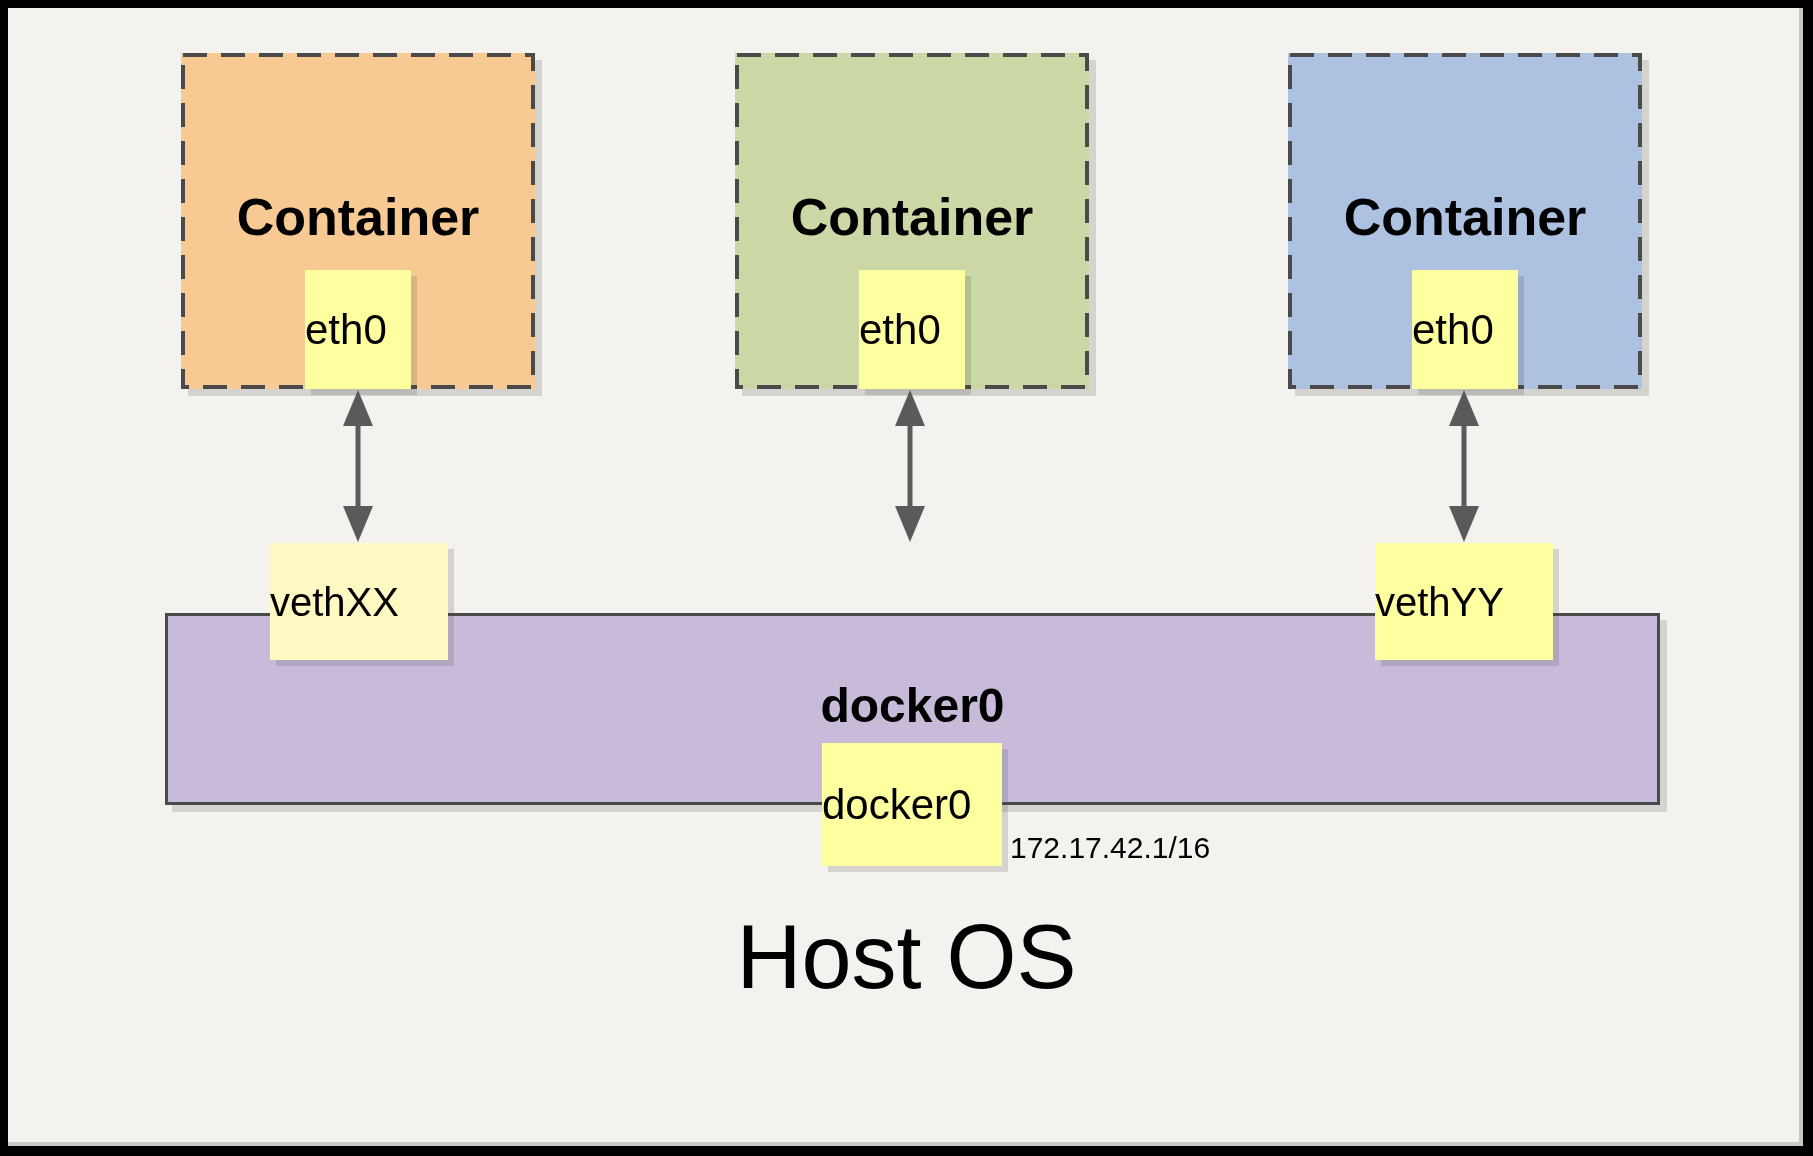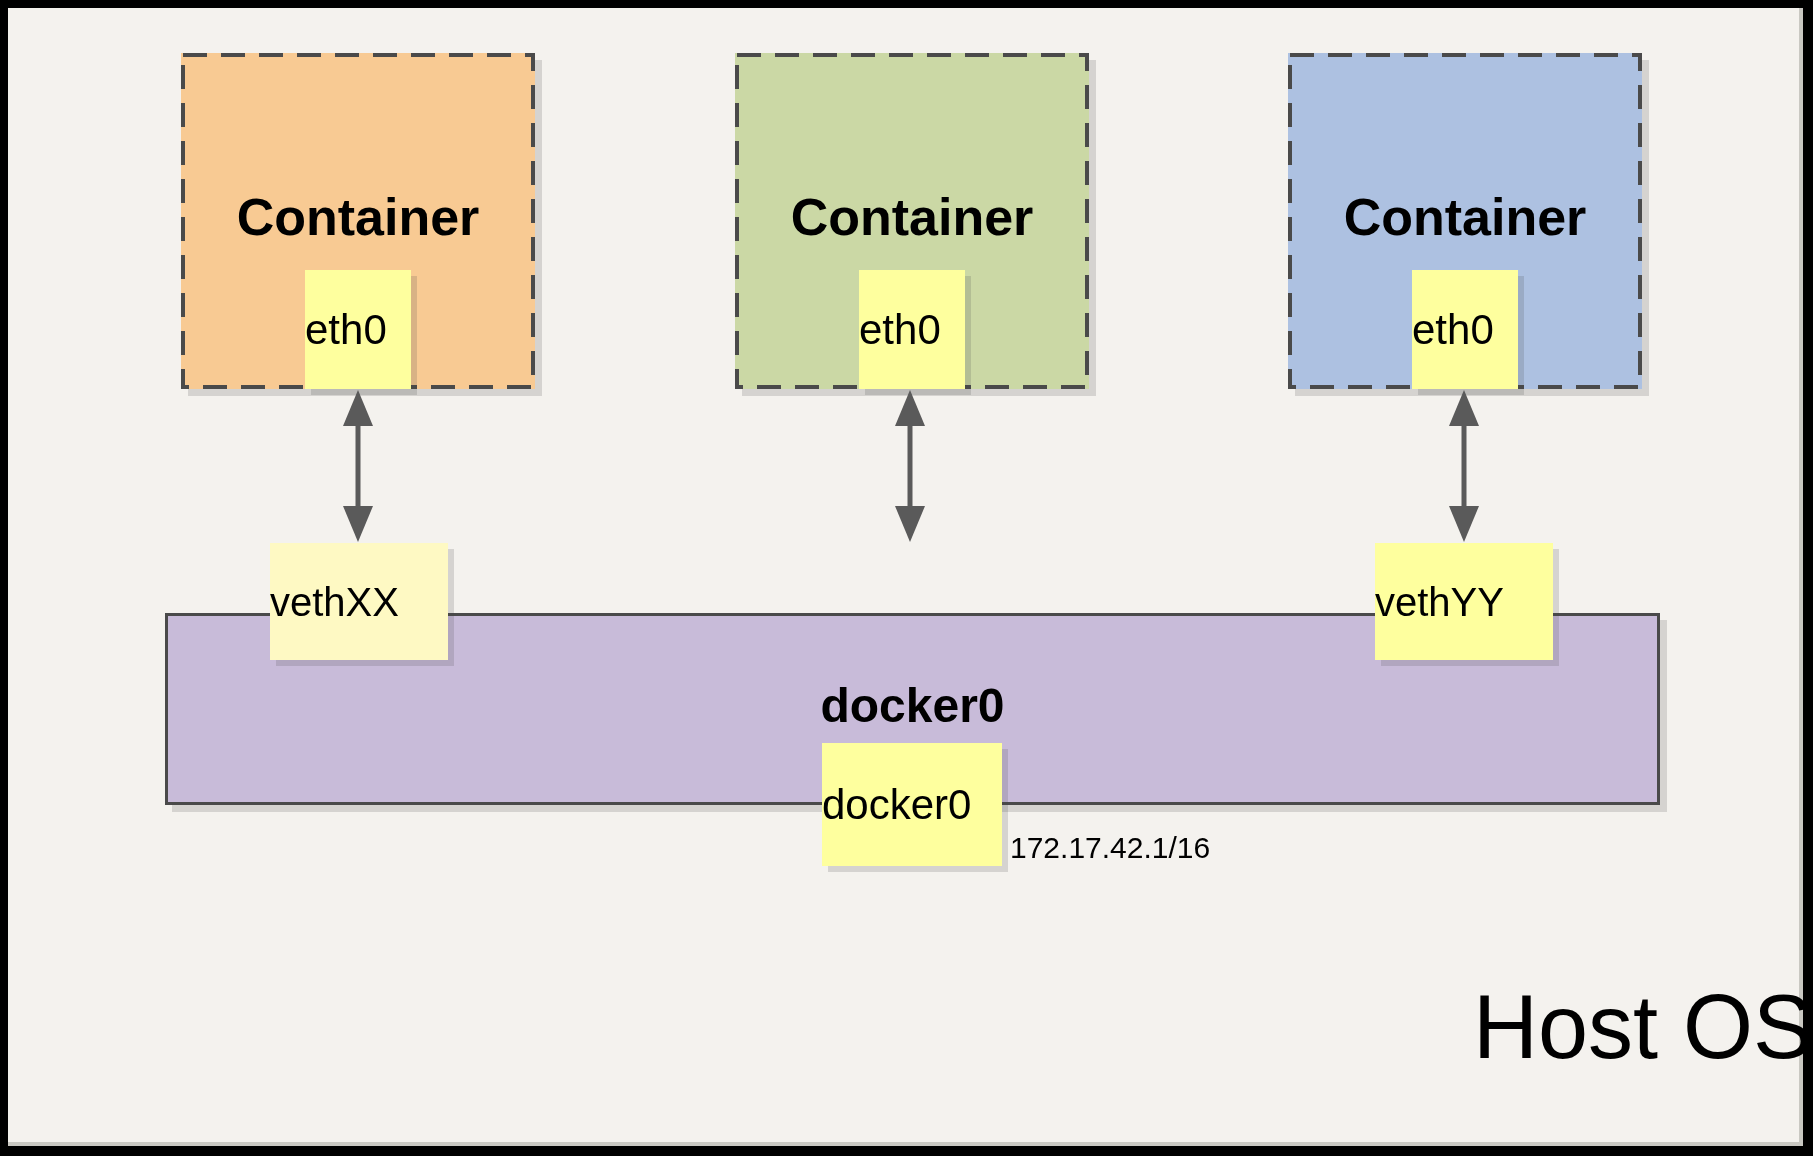--- a/index.html
+++ b/index.html
@@ -110,22 +110,22 @@
     left: 1010px;
     top: 833px;
     font-size: 30px;
     line-height: 1;
     white-space: nowrap;
   }
 
   .host-label {
     position: absolute;
     left: 0; right: 0;
-    top: 982px;
-    text-align: right;
+    top: 912px;
+    text-align: center;
     font-size: 90px;
     line-height: 1;
   }
 
   .arrows-layer {
     position: absolute;
     left: 0; top: 0;
     width: 1813px;
     height: 1156px;
     pointer-events: none;

